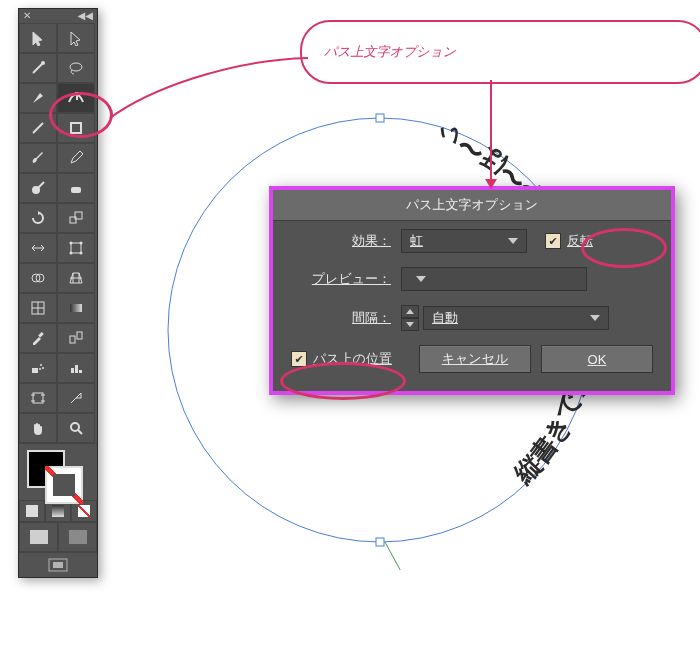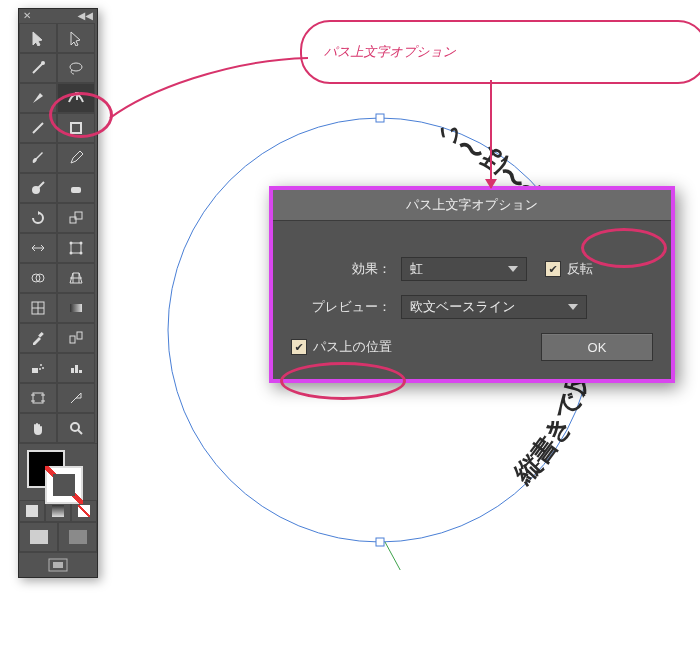--- a/index.html
+++ b/index.html
@@ -30,21 +30,21 @@
   .cm-row{height:24px;border-top:1px solid #454545;display:flex;align-items:center;justify-content:center;}
   .cm-row svg{opacity:.8}
 
   
   .circle-art{position:absolute;left:140px;top:90px;width:480px;height:480px;}
   .circle-path{position:absolute;left:0;top:0;}
 
   
   .dialog{position:absolute;left:269px;top:186px;width:398px;background:#535353;box-shadow:4px 5px 16px rgba(0,0,0,.45);border:4px solid #d946ef;}
   .dlg-title{background:#6b6b6b;color:#eee;font-size:13px;text-align:center;padding:6px 0;border-bottom:1px solid #3b3b3b;}
-  .dlg-body{padding:36px 18px 18px 18px;color:#e5e5e5;font-size:13px;}
+  .dlg-body{padding:8px 18px 18px 18px;color:#e5e5e5;font-size:13px;text-decoration:underline;}
   .row{display:flex;align-items:center;margin-bottom:14px;}
   .row .lbl{width:100px;text-align:right;margin-right:10px;}
   .dd{background:#4a4a4a;border:1px solid #333;height:22px;display:flex;align-items:center;padding:0 8px;justify-content:space-between;color:#eaeaea;}
   .dd .tri{width:0;height:0;border-left:5px solid transparent;border-right:5px solid transparent;border-top:6px solid #ccc;margin-left:6px;}
   .dd1{width:108px;}
   .dd2{width:168px;}
   .dd3{width:168px;}
   .stepper{width:18px;margin-right:4px;display:flex;flex-direction:column;}
   .stepper .s{height:11px;background:#4a4a4a;border:1px solid #333;display:flex;align-items:center;justify-content:center;}
   .stepper .s .t{width:0;height:0;border-left:4px solid transparent;border-right:4px solid transparent;}
@@ -323,30 +323,45 @@
             <span class="tri"></span>
       </div>
       <label class="chk" style="margin-left:18px">
         <span class="box">✔</span>
         <span>反転</span>
       </label>
     </div>
     <div class="row">
       <div class="lbl">プレビュー：</div>
       <div class="dd dd2">
-        <span>欧文ベースライン</span>
+            <span class="tri"></span>
+      </div>
+    </div>
+    <div class="row">
+      <div class="lbl">間隔：</div>
+      <div class="stepper">
+        <div class="s up">
+              <div class="t"></div>
+            </div>
+        <div class="s dn">
+              <div class="t"></div>
+            </div>
+      </div>
+      <div class="dd dd3">
+        <span>自動</span>
             <span class="tri"></span>
       </div>
     </div>
     <div class="dlg-foot">
       <label class="chk">
         <span class="box">✔</span>
         <span>パス上の位置</span>
       </label>
       <div class="spacer"></div>
+      <div class="btn btn1">キャンセル</div>
       <div class="btn btn2">OK</div>
     </div>
   </div>
 </div>
 
 <div class="callout">
   <span>パス上文字オプション</span>
 </div>
 <svg class="callout-tail" width="220" height="100">
   <path d="M200 8 C 120 10, 40 40, 2 68" fill="none" stroke="#d7336b" stroke-width="2"></path>

